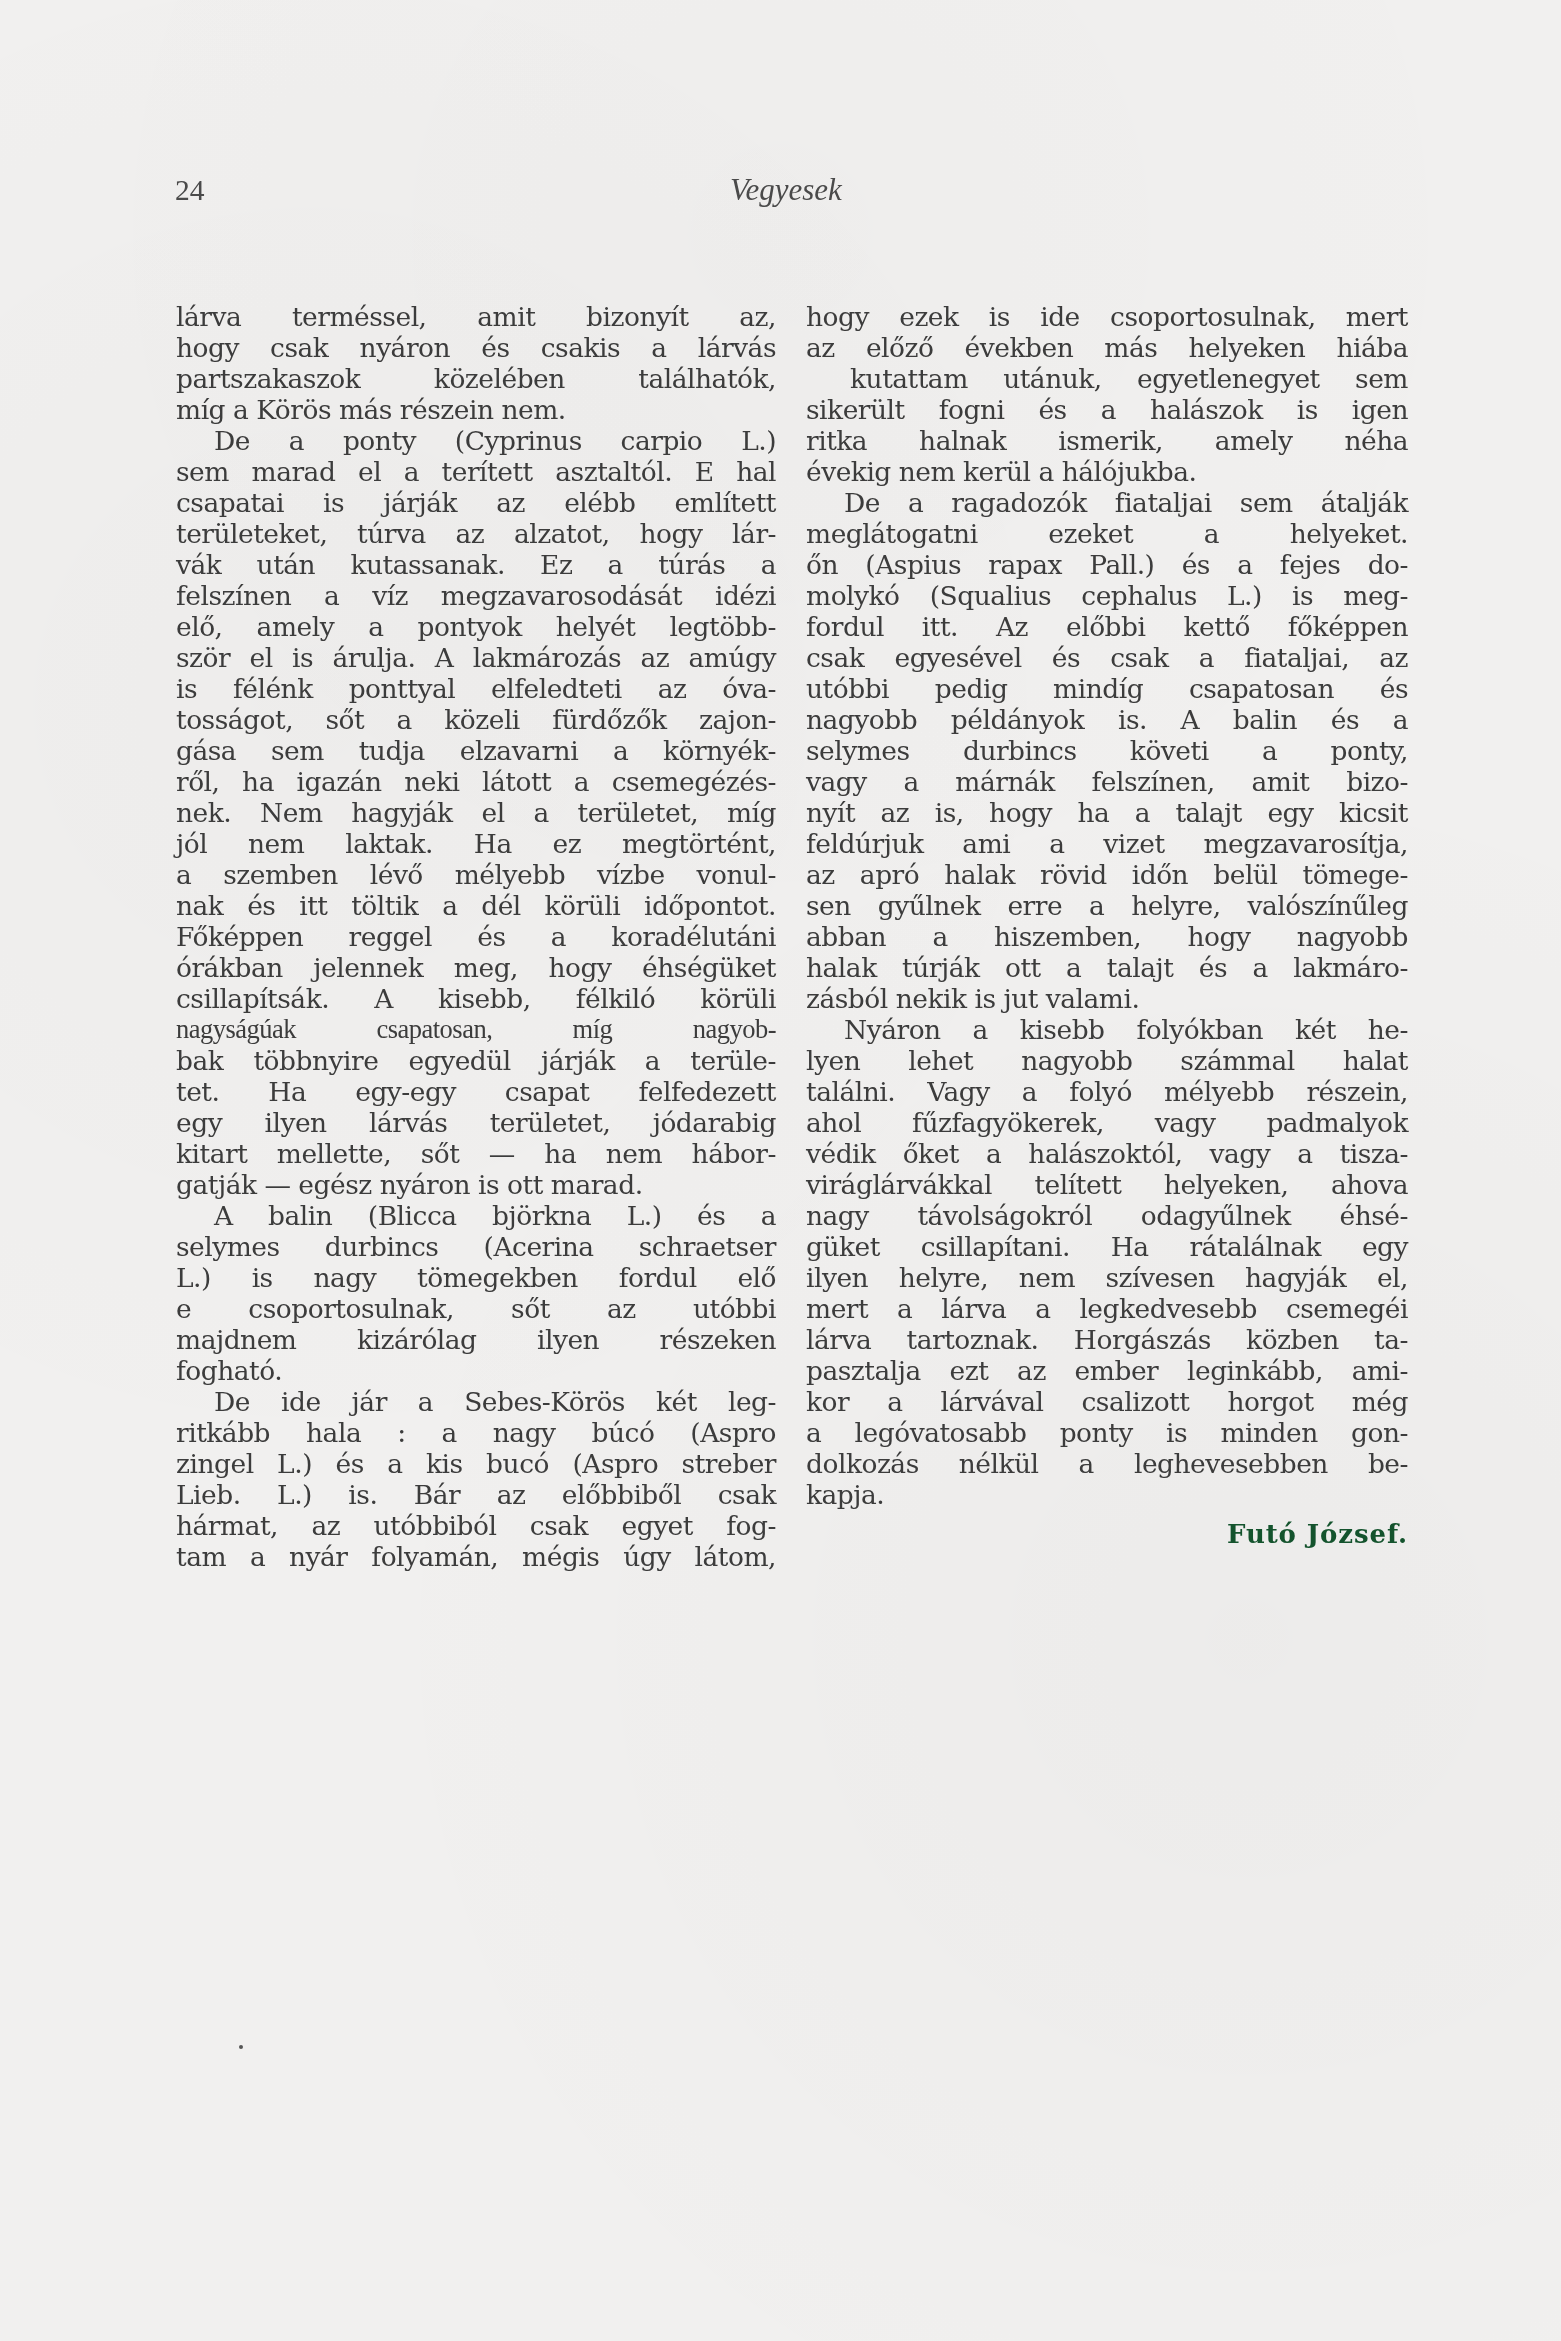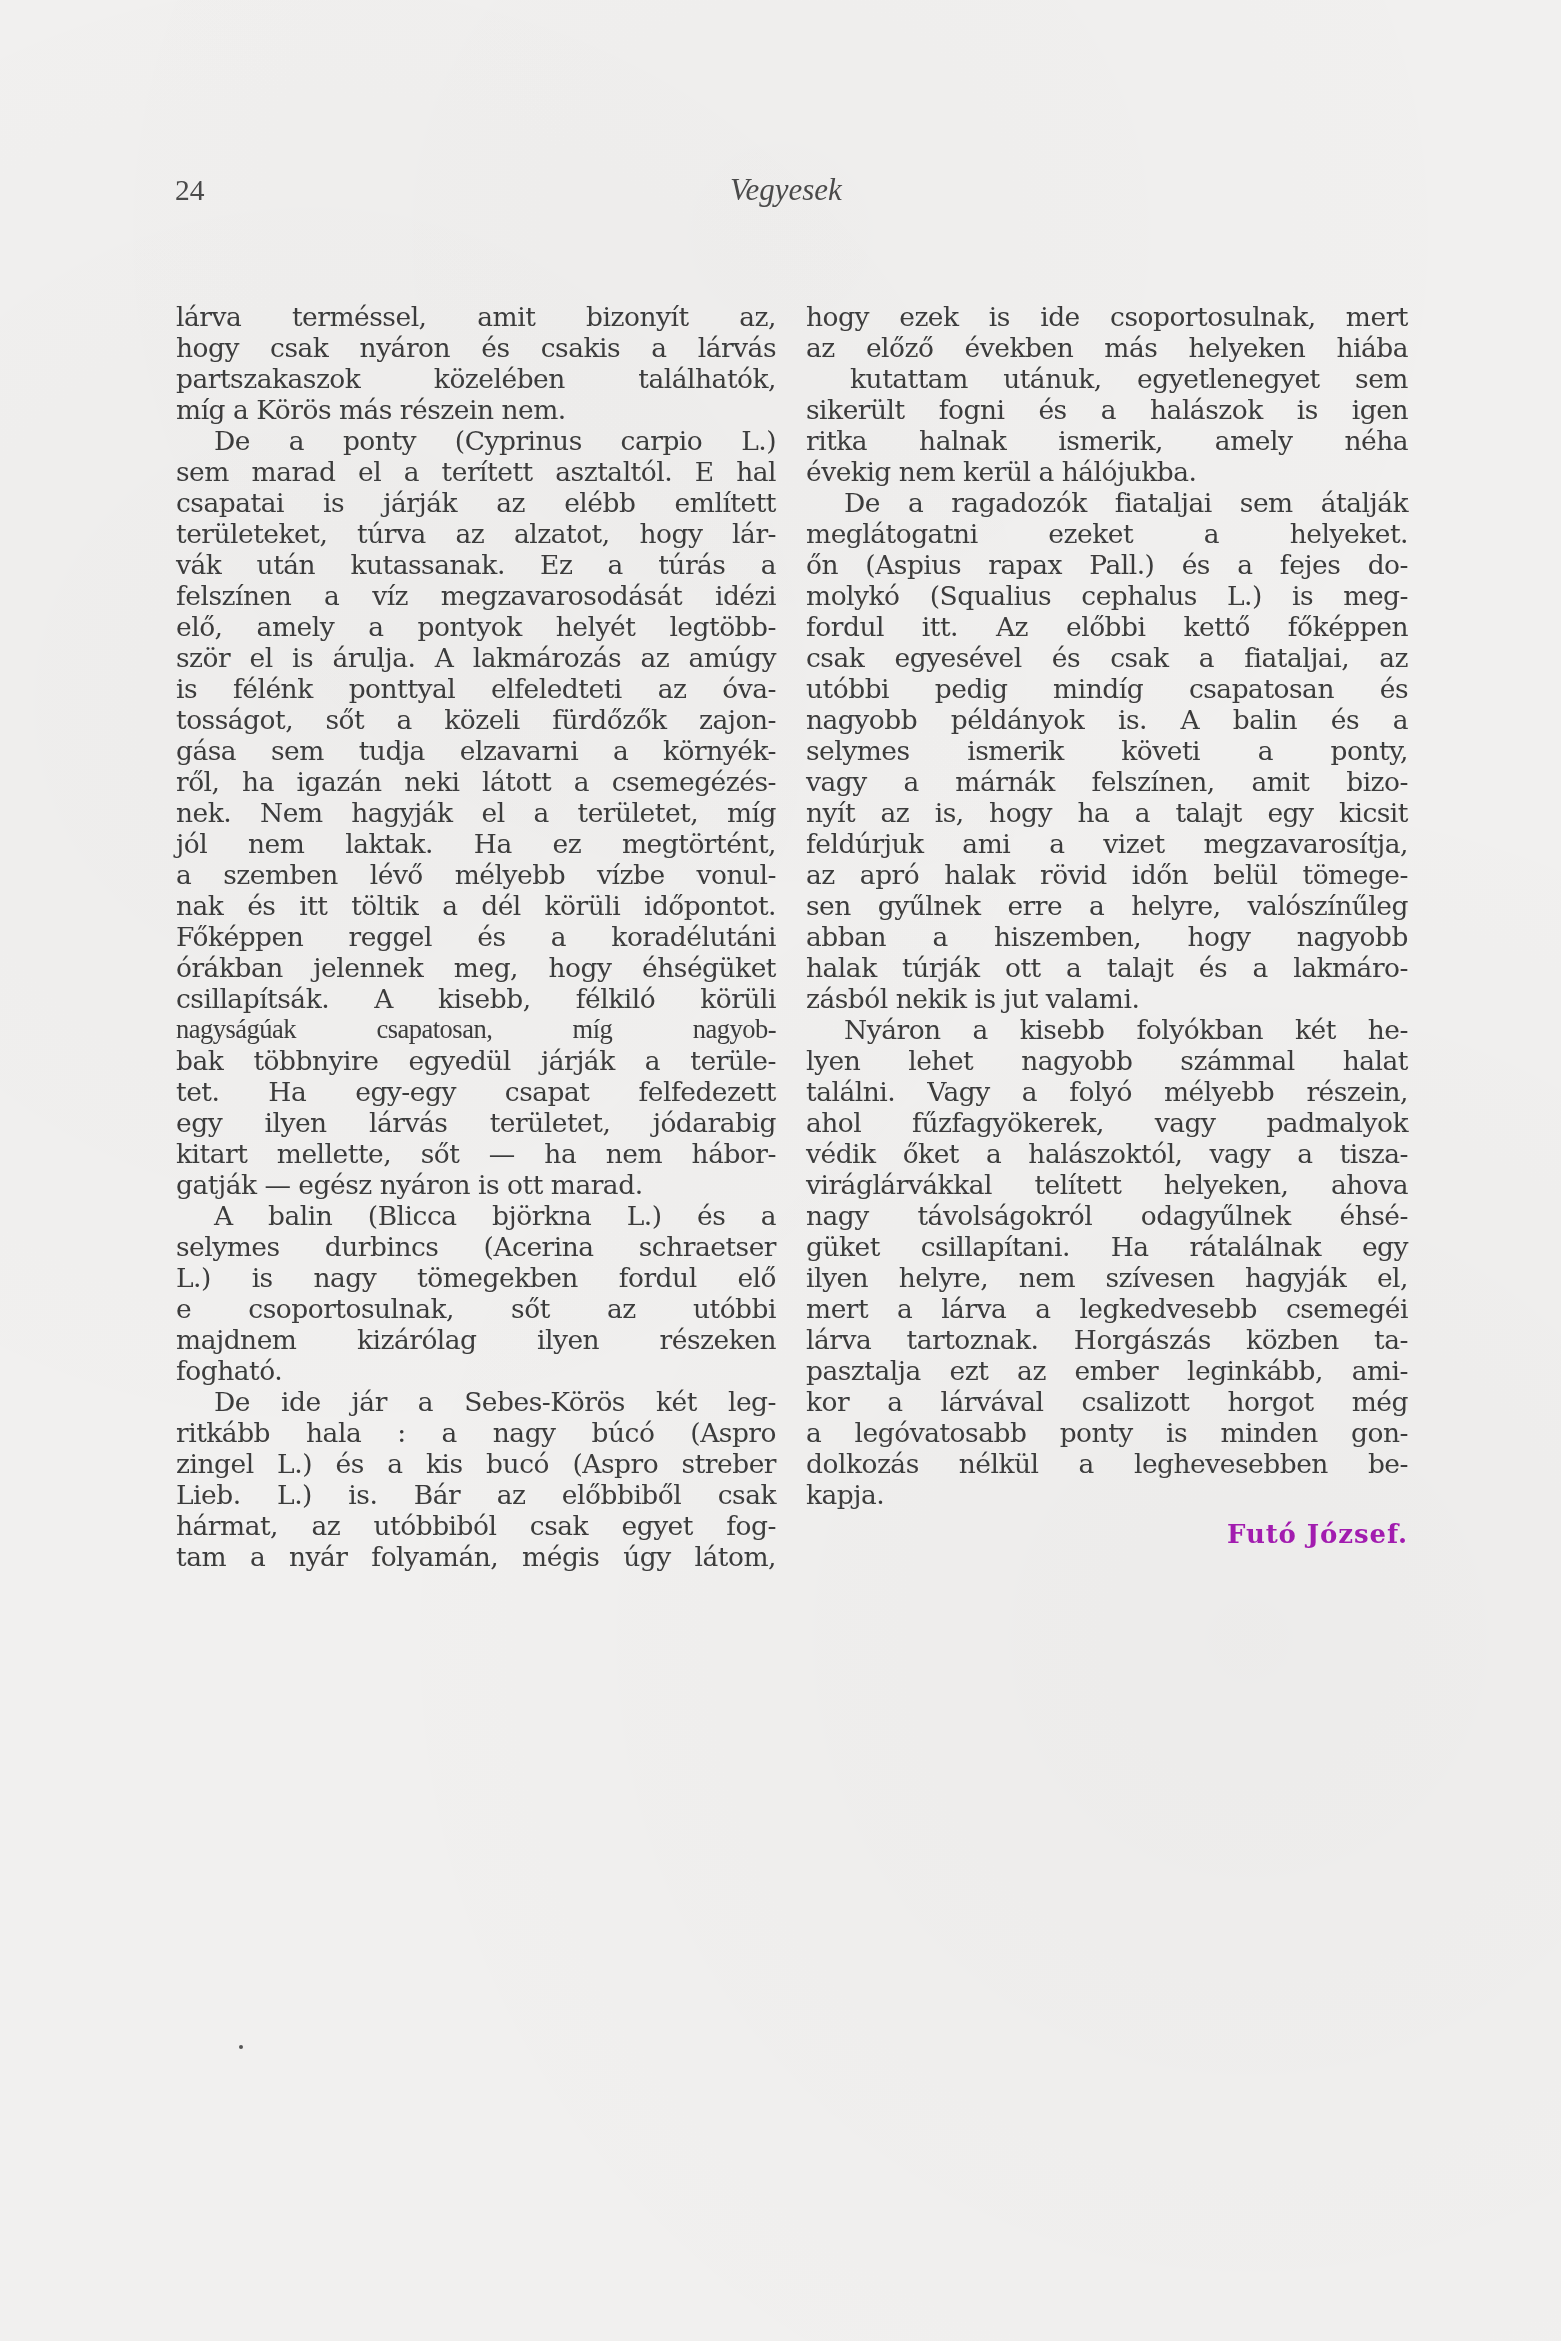--- a/index.html
+++ b/index.html
@@ -58,21 +58,21 @@
     }
     .line.last { text-align-last: left; }
     .line.indent { padding-left: 38px; }
     .signature {
       display: block;
       text-align: right;
       font-weight: bold;
       font-size: 26px;
       margin-top: 8.7px;
       letter-spacing: 0.9px;
-      color: #a21caf;
+      color: #14532d;
     }
     .speck {
       position: absolute;
       left: 239px; top: 2045px;
       width: 4.3px; height: 4.3px;
       border-radius: 50%;
       background: #555;
     }
   </style>
 </head>
@@ -134,21 +134,21 @@
     <span class="line" style="white-space: nowrap;">ritka halnak ismerik, amely néha</span>
     <span class="line last" style="white-space: nowrap;">évekig nem kerül a hálójukba.</span>
     <span class="line indent" style="white-space: nowrap;">De a ragadozók fiataljai sem átalják</span>
     <span class="line" style="white-space: nowrap;">meglátogatni ezeket a helyeket.</span>
     <span class="line" style="white-space: nowrap;">őn (Aspius rapax Pall.) és a fejes do-</span>
     <span class="line" style="white-space: nowrap;">molykó (Squalius cephalus L.) is meg-</span>
     <span class="line" style="white-space: nowrap;">fordul itt. Az előbbi kettő főképpen</span>
     <span class="line" style="white-space: nowrap;">csak egyesével és csak a fiataljai, az</span>
     <span class="line" style="white-space: nowrap;">utóbbi pedig mindíg csapatosan és</span>
     <span class="line" style="white-space: nowrap;">nagyobb példányok is. A balin és a</span>
-    <span class="line" style="white-space: nowrap;">selymes ismerik követi a ponty,</span>
+    <span class="line" style="white-space: nowrap;">selymes durbincs követi a ponty,</span>
     <span class="line" style="white-space: nowrap;">vagy a márnák felszínen, amit bizo-</span>
     <span class="line" style="white-space: nowrap;">nyít az is, hogy ha a talajt egy kicsit</span>
     <span class="line" style="white-space: nowrap;">feldúrjuk ami a vizet megzavarosítja,</span>
     <span class="line" style="white-space: nowrap;">az apró halak rövid időn belül tömege-</span>
     <span class="line" style="white-space: nowrap;">sen gyűlnek erre a helyre, valószínűleg</span>
     <span class="line" style="white-space: nowrap;">abban a hiszemben, hogy nagyobb</span>
     <span class="line" style="white-space: nowrap;">halak túrják ott a talajt és a lakmáro-</span>
     <span class="line last" style="white-space: nowrap;">zásból nekik is jut valami.</span>
     <span class="line indent" style="white-space: nowrap;">Nyáron a kisebb folyókban két he-</span>
     <span class="line" style="white-space: nowrap;">lyen lehet nagyobb számmal halat</span>

